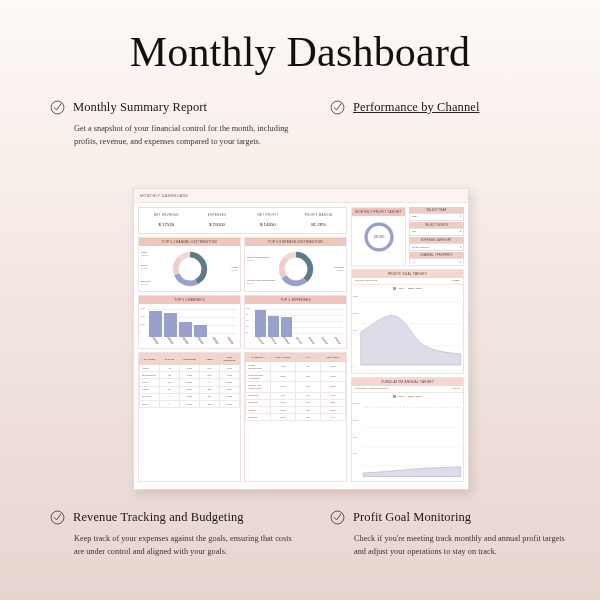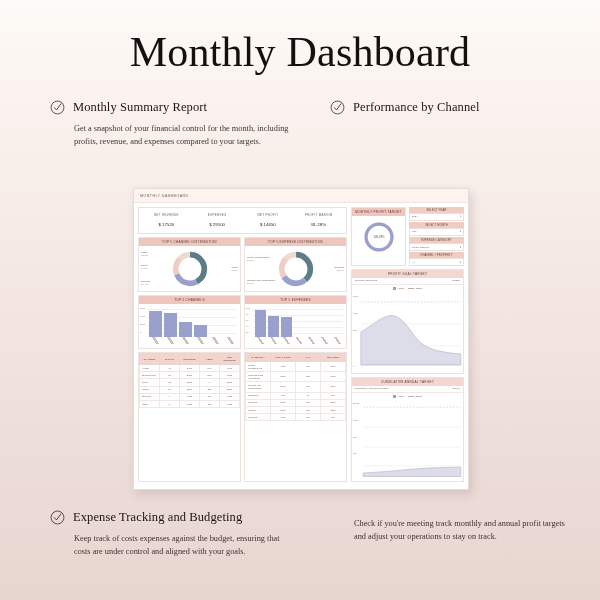--- a/index.html
+++ b/index.html
@@ -14,21 +14,21 @@
   
   .title{
     position:absolute;top:28px;left:0;width:600px;text-align:center;
     font-size:42px;font-weight:400;letter-spacing:.2px;color:#14100e;
     font-family:"Liberation Serif",serif;
   }
 
   
   .feature{position:absolute;width:250px;}
   .feature.f1{left:50px;top:100px;}
-  .feature.f2{left:330px;top:100px;}
+  .feature.f2{left:330px;top:100px;text-decoration:underline;}
   .feature.f3{left:50px;top:510px;}
   .feature.f4{left:330px;top:510px;}
   .f-head{display:flex;align-items:flex-end;gap:8px;}
   .tick{width:15px;height:15px;flex:0 0 15px;display:block;}
   .f-title{font-size:12.5px;color:#1b1513;font-family:"Liberation Serif",serif;letter-spacing:.1px;}
   .f-desc{
     margin:7px 0 0 24px;font-size:8.3px;line-height:1.62;color:#3e3330;
     font-family:"Liberation Serif",serif;max-width:218px;
   }
 
@@ -144,26 +144,33 @@
       <div class="f-title">Performance by Channel</div>
     </div>
   </div>
 
   <div class="feature f3">
     <div class="f-head">
       <svg class="tick" viewBox="0 0 20 20">
         <circle cx="10" cy="10" r="8.6" fill="none" stroke="#2d2522" stroke-width="1"></circle>
         <path d="M5.8 10.2 L8.7 13.2 L14.6 5.2" fill="none" stroke="#2d2522" stroke-width="1.1" stroke-linecap="round"></path>
       </svg>
-      <div class="f-title">Expense Tracking and Budgeting</div>
+      <div class="f-title">Revenue Tracking and Budgeting</div>
     </div>
-    <div class="f-desc">Keep track of costs expenses against the budget, ensuring that costs are under control and aligned with your goals.</div>
+    <div class="f-desc">Keep track of your expenses against the goals, ensuring that costs are under control and aligned with your goals.</div>
   </div>
 
   <div class="feature f4">
+    <div class="f-head">
+      <svg class="tick" viewBox="0 0 20 20">
+        <circle cx="10" cy="10" r="8.6" fill="none" stroke="#2d2522" stroke-width="1"></circle>
+        <path d="M5.8 10.2 L8.7 13.2 L14.6 5.2" fill="none" stroke="#2d2522" stroke-width="1.1" stroke-linecap="round"></path>
+      </svg>
+      <div class="f-title">Profit Goal Monitoring</div>
+    </div>
     <div class="f-desc">Check if you're meeting track monthly and annual profit targets and adjust your operations to stay on track.</div>
   </div>
 
   <div class="mock">
 
     <div class="mock-topbar">
       <span>MONTHLY DASHBOARD</span>
     </div>
 
     <div class="mock-body">

